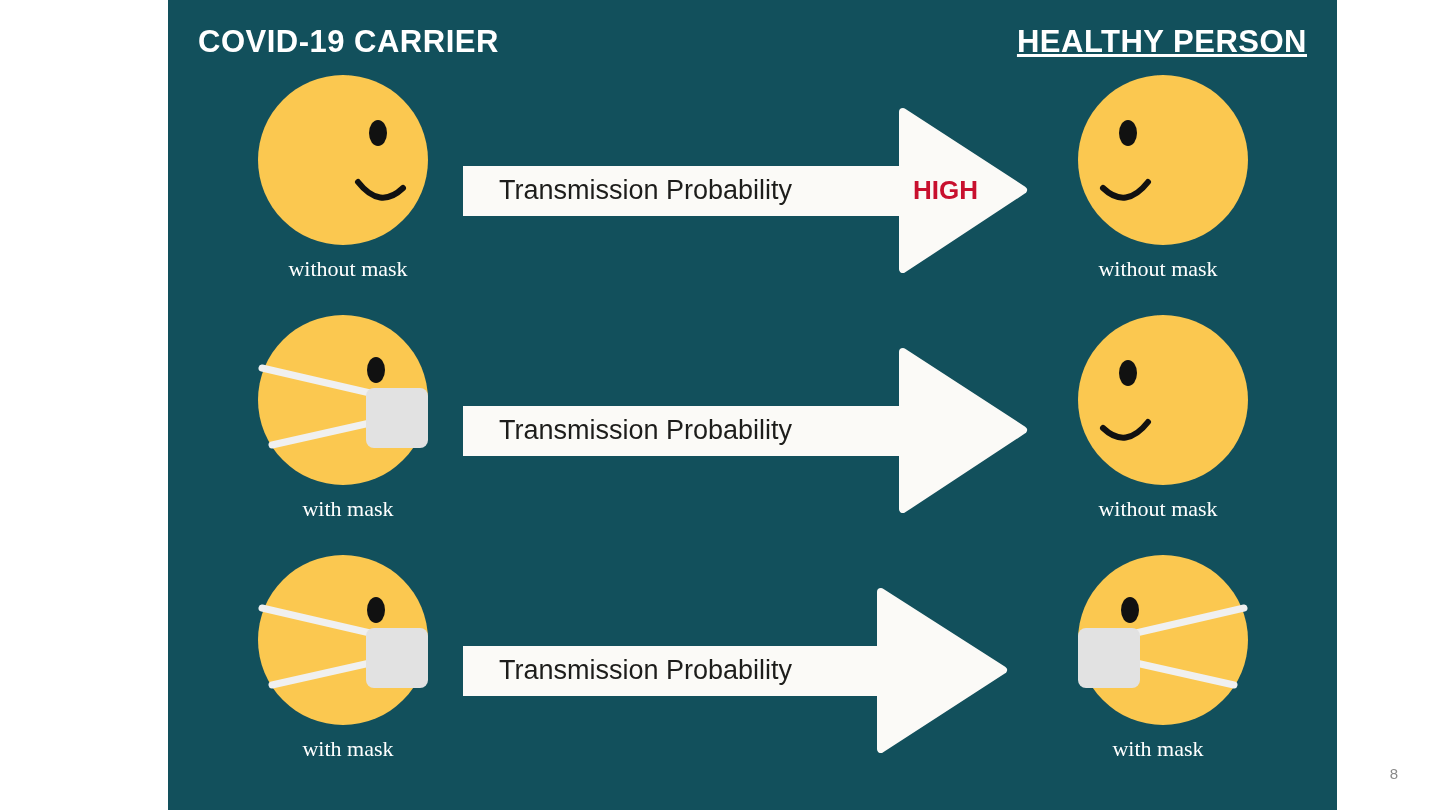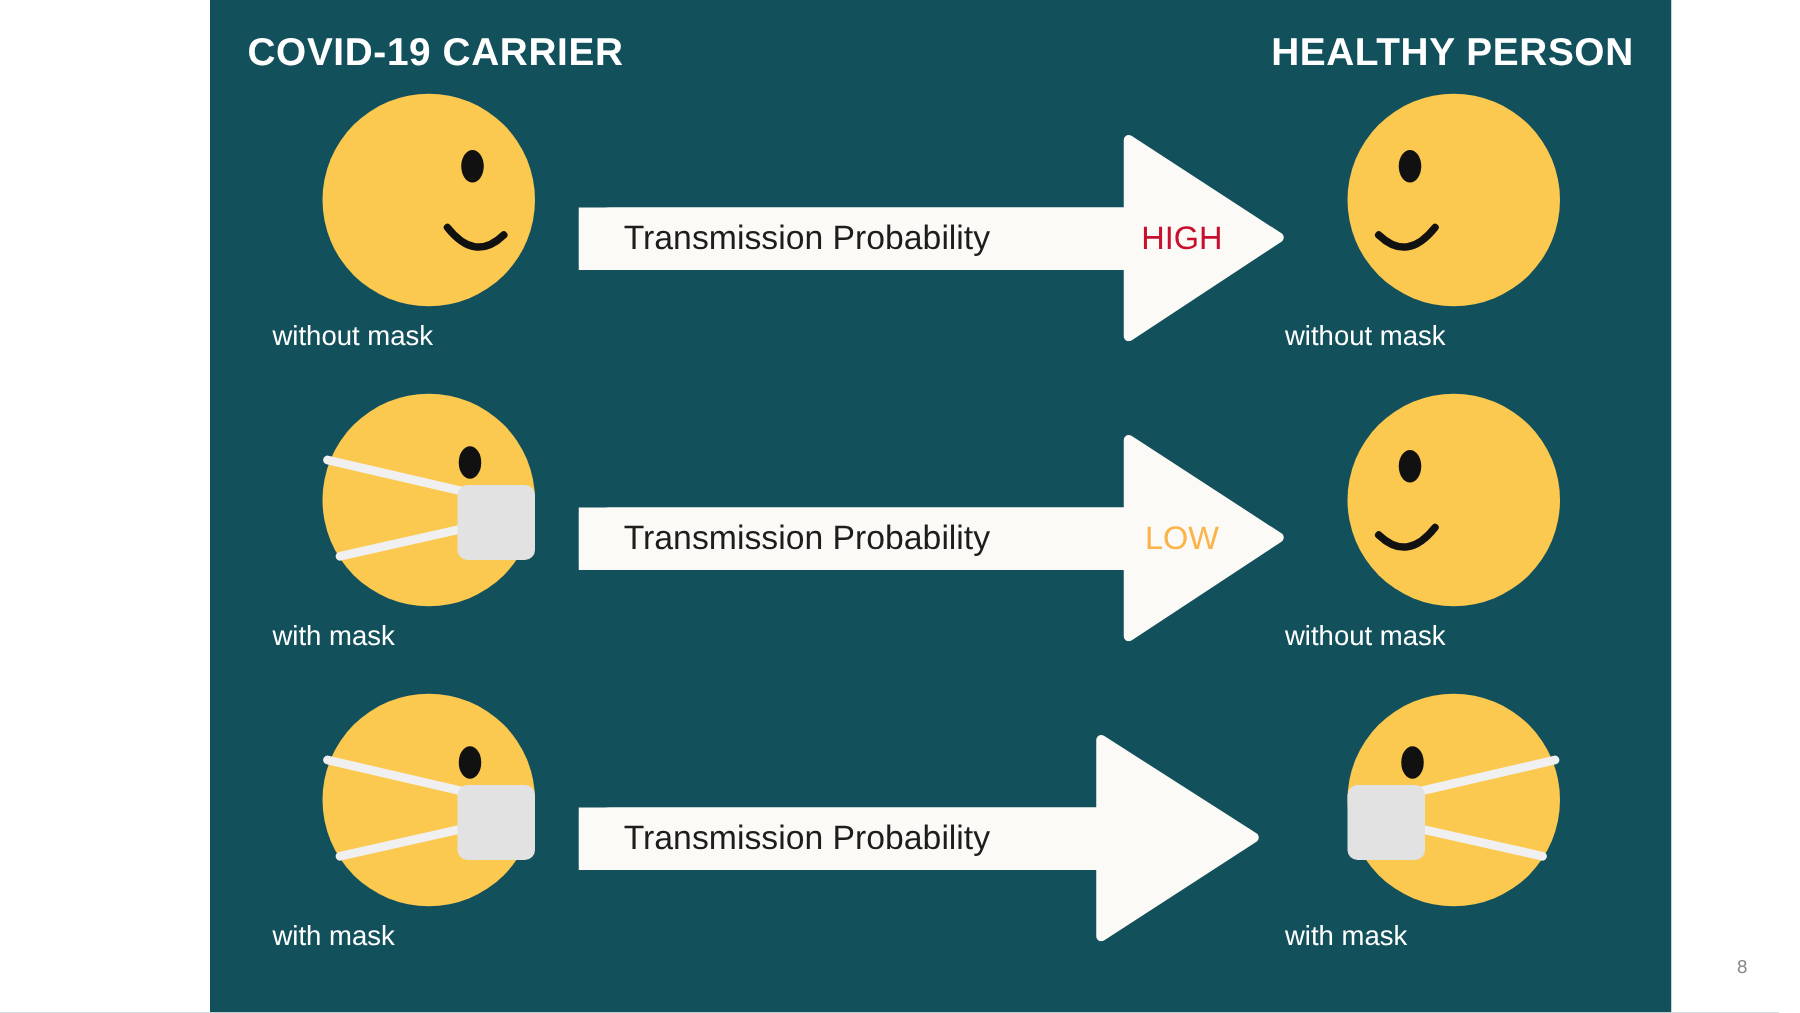--- a/index.html
+++ b/index.html
@@ -32,38 +32,39 @@
   .col-header {
     position: absolute;
     top: 24px;
     color: #ffffff;
     font-size: 31px;
     font-weight: bold;
     letter-spacing: 0.5px;
     white-space: nowrap;
   }
   #header-carrier { left: 30px; }
-  #header-healthy { right: 30px; }
+  #header-healthy { right: 30px; text-decoration: underline; }
 
   
   .row {
     position: absolute;
     left: 0;
     width: 1169px;
     height: 240px;
   }
   #row-0 { top: 70px; }
   #row-1 { top: 310px; }
   #row-2 { top: 550px; }
 
   
   .face-block {
     position: absolute;
     width: 260px;
-    text-align: left;
+    text-align: center;
+    font-family: Liberation Serif, serif;
   }
   .face-block.left  { left: 50px; }
   .face-block.right { left: 860px; }
 
   .face-svg { display: block; margin: 0 auto; }
   .face-caption {
     color: #ffffff;
     font-size: 22px;
     margin-top: 6px;
     white-space: nowrap;
@@ -89,21 +90,21 @@
     color: #1d1d1b;
     white-space: nowrap;
   }
   .arrow-value {
     position: absolute;
     top: 0;
     height: 165px;
     display: flex;
     align-items: center;
     font-size: 26px;
-    font-weight: normal;
+    font-weight: bold;
     white-space: nowrap;
   }
 
   
   #page-number {
     position: absolute;
     right: 42px;
     bottom: 28px;
     color: #8a8a8a;
     font-size: 15px;
@@ -170,21 +171,20 @@
         </svg>
         <div class="face-caption">with mask</div>
       </div>
 
       <div class="arrow-wrap">
         <svg class="arrow-svg" width="565" height="165" viewBox="0 0 565 165">
           <path d="M0 62 h440 V4 L560 82 L440 161 V104 H0 Z" fill="#fbfaf7" stroke="#fbfaf7" stroke-width="8" stroke-linejoin="round"></path>
           <rect x="0" y="58" width="460" height="50" rx="25" fill="#fbfaf7"></rect>
         </svg>
         <div class="arrow-label">Transmission Probability</div>
-        <div class="arrow-value" style="left:453px;color:#fab44a">LOW</div>
       </div>
 
       <div class="face-block right">
         <svg class="face-svg" width="200" height="180" viewBox="0 0 200 180">
           <g transform="translate(200,0) scale(-1,1)">
             <path d="M100 5 L100 5 L155 60 L138 78 L155 96 Z" fill="#fbc850"></path>
             <circle cx="95" cy="90" r="85" fill="#fbc850"></circle>
             <ellipse cx="130" cy="63" rx="9" ry="13" fill="#111111"></ellipse>
             <path d="M110 112 Q132 140 155 118" stroke="#111111" stroke-width="6" fill="none" stroke-linecap="round"></path>
           </g>

